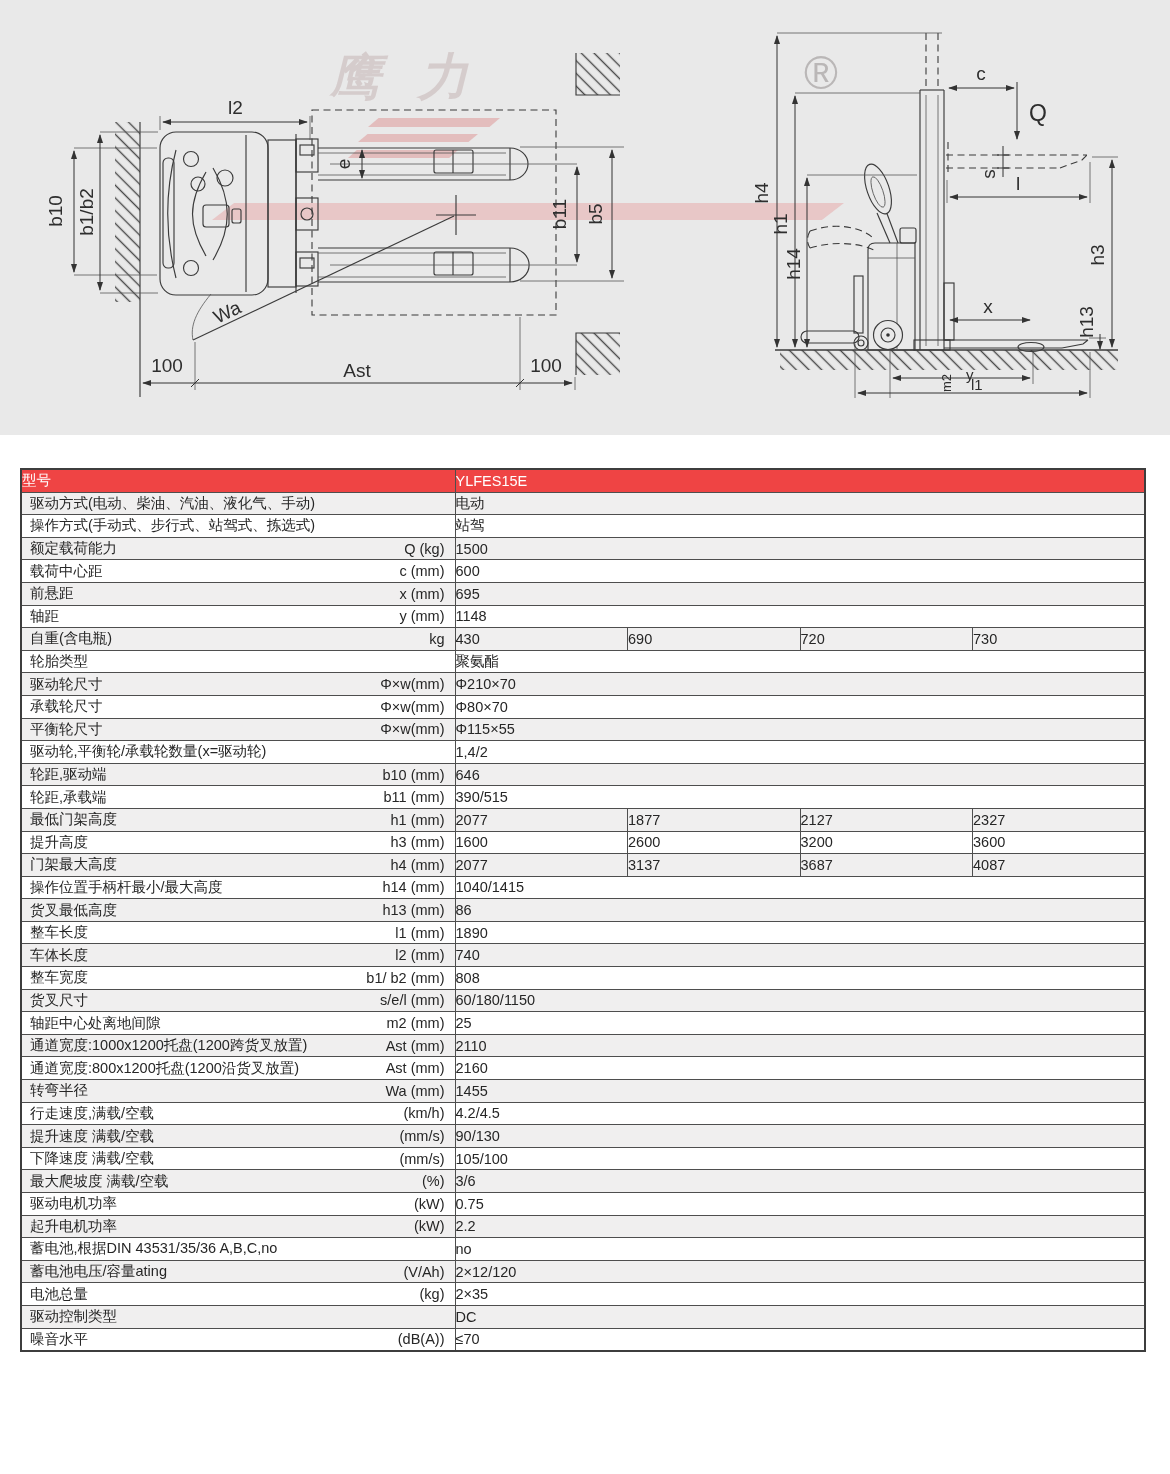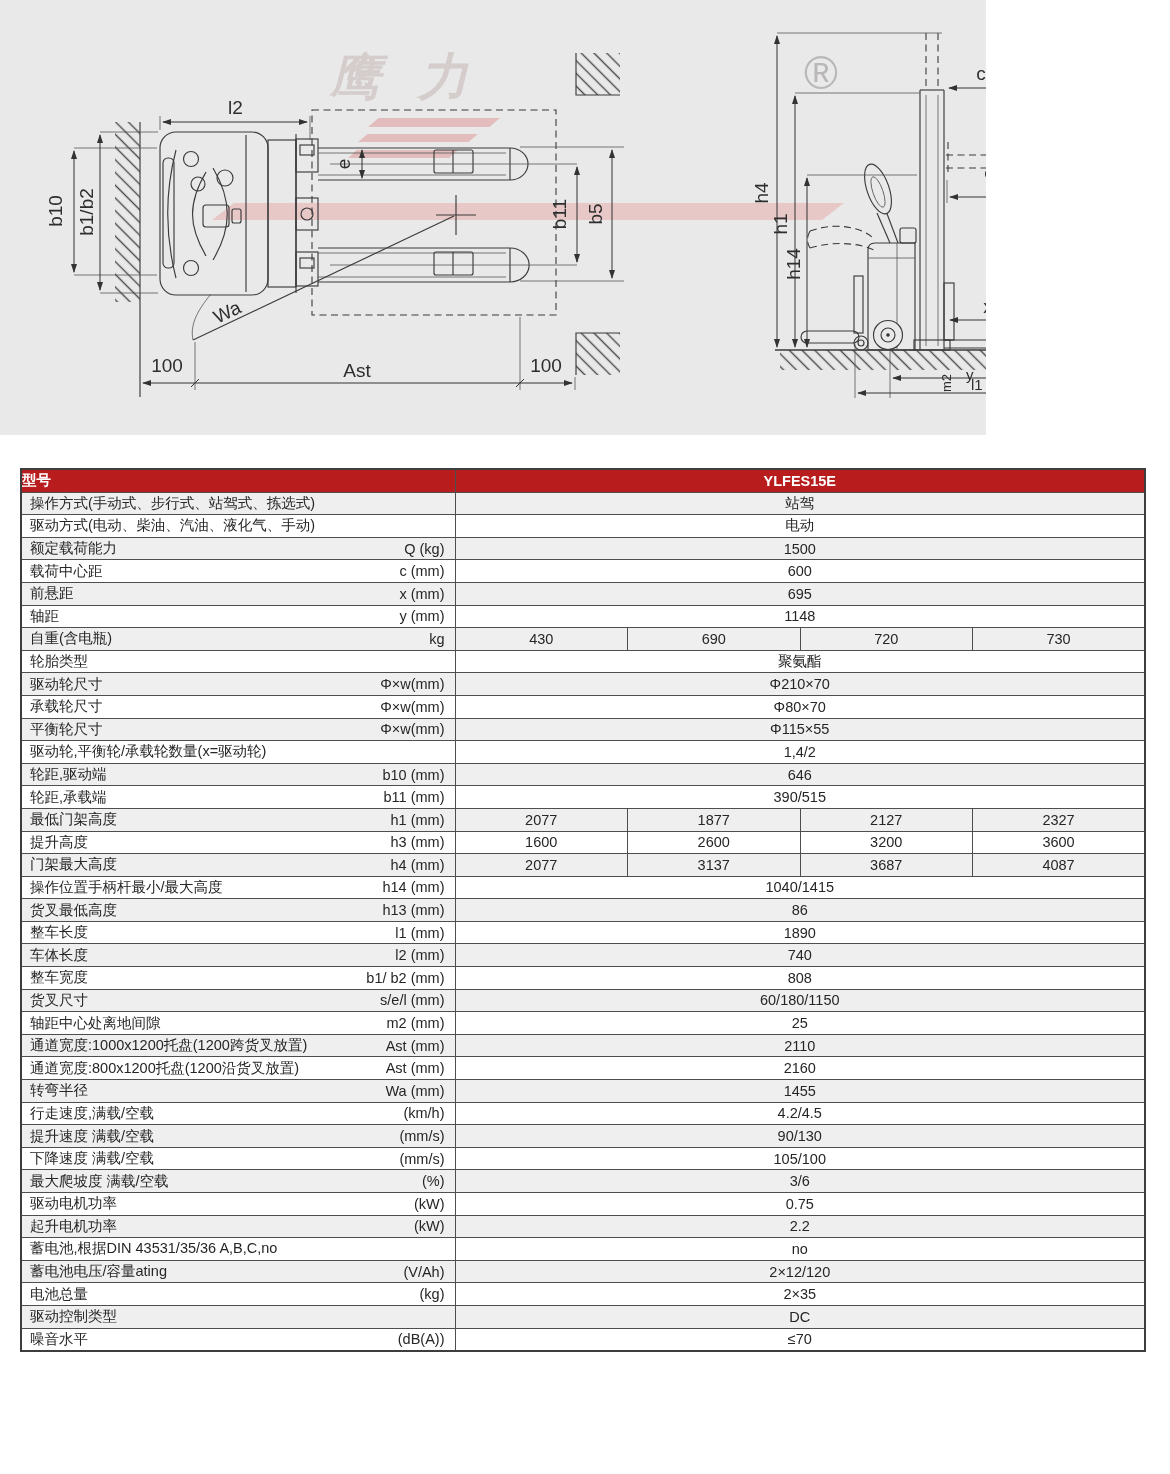--- a/index.html
+++ b/index.html
@@ -2,21 +2,21 @@
 <html><head>
 <meta charset="utf-8">
 <style>
   html,body{margin:0;padding:0;}
   body{
     width:1170px;height:1474px;background:#ffffff;
     font-family:"Liberation Sans","DejaVu Sans",sans-serif;
     color:#262626;position:relative;
   }
   
-  .draw{position:relative;width:986px;height:435px;background:#e9e9e9;overflow:hidden;}
+  .draw{position:relative;width:1170px;height:435px;background:#e9e9e9;overflow:hidden;}
   .draw svg{position:absolute;left:0;top:0;}
   .wm-cn{
     position:absolute;left:330px;top:44px;width:200px;
     font-size:50px;font-weight:700;font-style:italic;letter-spacing:38px;
     color:rgba(196,180,180,0.55);white-space:nowrap;
   }
   .wm-reg{position:absolute;left:804px;top:46px;font-size:46px;color:rgba(170,166,166,0.75);}
   .wm-brand{
     position:absolute;left:352px;top:108px;
     font-size:112px;line-height:112px;font-weight:900;font-style:italic;
@@ -45,27 +45,27 @@
   .tt{font-size:13px;fill:#2e2e2e;}
   .tq{font-size:23px;fill:#2e2e2e;}
 
   
   table.spec{
     border-collapse:collapse;table-layout:fixed;
     width:1124px;margin:33px 0 0 20px;
     border:2px solid #3d3d3d;font-size:14.5px;
   }
   .spec td{border:1px solid #4e4e4e;height:21.6px;padding:0;overflow:hidden;white-space:nowrap;}
-  .spec thead td{background:#b91c1c;color:#ffffff;font-weight:700;}
+  .spec thead td{background:#ef4444;color:#ffffff;font-weight:400;}
   .spec tbody tr:nth-child(odd){background:#f0efef;}
   .spec tbody tr:nth-child(even){background:#ffffff;}
   .lab{display:flex;justify-content:space-between;align-items:center;padding:0 10px 0 8px;}
   .lab .sym{padding-left:6px;}
   .hlab{padding-left:8px;}
-  .val{text-align:center;}
+  .val{}
   .b{font-weight:400;}
 </style>
 </head>
 <body>
 
 <div class="draw">
   <div class="wm-cn">鹰力</div>
   <div class="wm-reg">®</div>
   <div class="wm-stripe s1"></div>
   <div class="wm-stripe s2"></div>
@@ -303,34 +303,34 @@
   <thead>
     <tr>
       <td class="hlab">型号</td>
       <td class="val" colspan="4">YLFES15E</td>
     </tr>
   </thead>
   <tbody>
       <tr>
         <td>
           <div class="lab">
+            <span>驱动方式(电动、柴油、汽油、液化气、手动)</span>
+            <span class="sym"></span>
+          </div>
+        </td>
+        <td class="val" colspan="4">电动</td>
+      </tr>
+      <tr>
+        <td>
+          <div class="lab">
             <span>操作方式(手动式、步行式、站驾式、拣选式)</span>
             <span class="sym"></span>
           </div>
         </td>
         <td class="val" colspan="4">站驾</td>
-      </tr>
-      <tr>
-        <td>
-          <div class="lab">
-            <span>驱动方式(电动、柴油、汽油、液化气、手动)</span>
-            <span class="sym"></span>
-          </div>
-        </td>
-        <td class="val" colspan="4">电动</td>
       </tr>
       <tr>
         <td>
           <div class="lab">
             <span>额定载荷能力</span>
             <span class="sym">Q (kg)</span>
           </div>
         </td>
         <td class="val b" colspan="4">1500</td>
       </tr>

